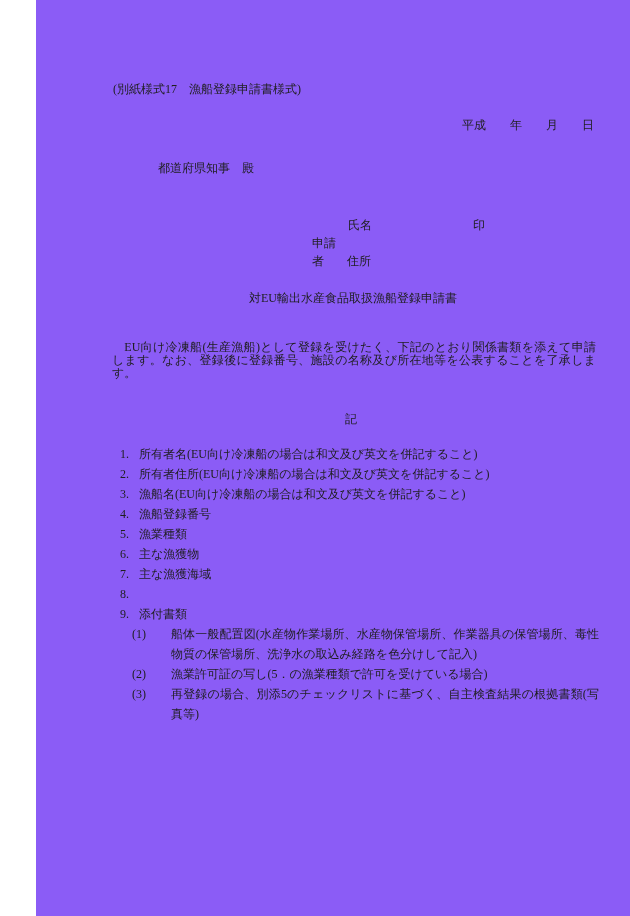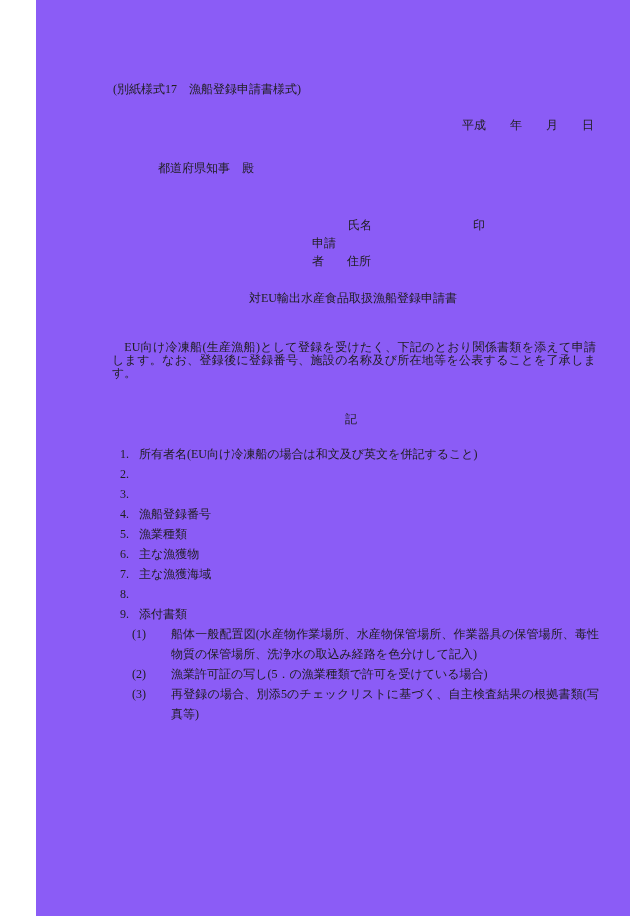--- a/index.html
+++ b/index.html
@@ -80,23 +80,25 @@
 
   <div class="line record-marker">記</div>
 
   <div class="main-list">
     <div class="item-row">
       <span class="item-no">1.</span>
       <span class="item-text">所有者名(EU向け冷凍船の場合は和文及び英文を併記すること)</span>
     </div>
     <div class="item-row">
       <span class="item-no">2.</span>
+      <span class="item-text">所有者住所(EU向け冷凍船の場合は和文及び英文を併記すること)</span>
     </div>
     <div class="item-row">
       <span class="item-no">3.</span>
+      <span class="item-text">漁船名(EU向け冷凍船の場合は和文及び英文を併記すること)</span>
     </div>
     <div class="item-row">
       <span class="item-no">4.</span>
       <span class="item-text">漁船登録番号</span>
     </div>
     <div class="item-row">
       <span class="item-no">5.</span>
       <span class="item-text">漁業種類</span>
     </div>
     <div class="item-row">

